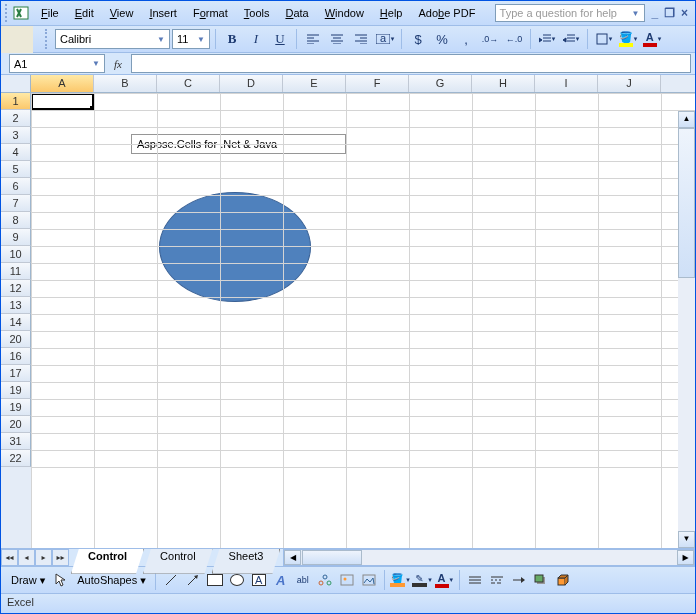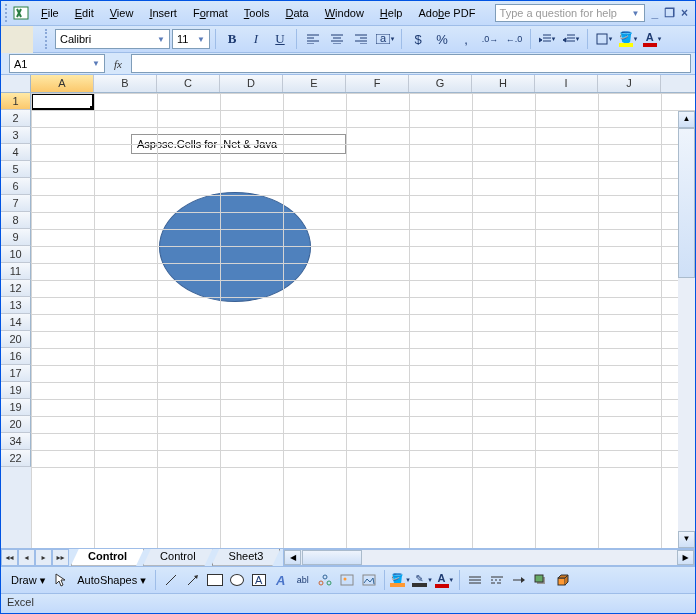--- a/index.html
+++ b/index.html
@@ -53,21 +53,21 @@
 .gridline-h { position:absolute; left:0; right:0; height:1px; background:#d4d4d4;}
 .gridline-v { position:absolute; top:0; bottom:0; width:1px; background:#d4d4d4;}
 .selcell { position:absolute; left:0; top:0; width:63px; height:17px; border:2px solid #000; pointer-events:none;}
 .selcell::after { content:""; position:absolute; right:-3px; bottom:-3px; width:5px; height:5px; background:#000;}
 .textbox { position:absolute; left:100px; top:41px; width:215px; height:20px; border:1px solid #969696; background:#fff; padding:2px 5px; font-size:11px; line-height:15px; color:#000;}
 .oval { position:absolute; left:128px; top:99px; width:152px; height:110px; background:#4f81bd; border:1px solid #3a6195; border-radius:50%;}
 .tabstrip { height:18px; display:flex; align-items:center; background:#d6e7fb; border-top:1px solid #9ebde8;}
 .tab-nav { display:flex;}
 .tab-navbtn { width:17px; height:17px; display:flex; align-items:center; justify-content:center; border:1px solid #9ebde8; background:#e4ecf7; font-size:8px; color:#333;}
 .tabs { display:flex; height:18px; align-items:flex-start; margin-left:2px;}
-.tab { height:17px; padding:1px 12px 0 12px; background:#e4ecf7; border:1px solid #888; border-top:none; position:relative; margin-right:-1px; cursor:default; clip-path:polygon(8px 0,100% 0,calc(100% - 8px) 100%,0 100%); padding-left:16px; padding-right:16px;}
+.tab { height:25px; padding:1px 12px 0 12px; background:#e4ecf7; border:1px solid #888; border-top:none; position:relative; margin-right:-1px; cursor:default; clip-path:polygon(8px 0,100% 0,calc(100% - 8px) 100%,0 100%); padding-left:16px; padding-right:16px;}
 .tab.active { background:#fff; font-weight:bold;}
 .hscroll { flex:1; height:17px; background:#e4ecf7; border:1px solid #9ebde8; margin:0 0 0 4px; display:flex;}
 .hscroll .arrow { width:17px; background:linear-gradient(to bottom,#eef4fc,#cfe0f7); border:1px solid #abc; text-align:center; font-size:8px; line-height:14px;}
 .hscroll .thumb { width:60px; background:linear-gradient(to bottom,#eef4fc,#cfe0f7); border:1px solid #abc; margin-left:1px;}
 .hscroll .track { flex:1; background:#e9eef7; }
 .vscroll { position:absolute; right:0; top:18px; bottom:0; width:17px; background:#e9eef7; display:flex; flex-direction:column;}
 .vscroll .arrow { height:17px; background:linear-gradient(to bottom,#eef4fc,#cfe0f7); border:1px solid #abc; text-align:center; font-size:8px; line-height:14px;}
 .vscroll .thumb { height:150px; background:linear-gradient(to bottom,#eef4fc,#cfe0f7); border:1px solid #abc;}
 .vscroll .track { flex:1;}
 .drawbar { height:27px; background:linear-gradient(to bottom,#d6e7fb 0%,#c3dafb 100%); display:flex; align-items:center; padding:0 4px; gap:2px; border-top:1px solid #9ebde8;}
@@ -225,21 +225,21 @@
           <div class="rowh">11</div>
           <div class="rowh">12</div>
           <div class="rowh">13</div>
           <div class="rowh">14</div>
           <div class="rowh">20</div>
           <div class="rowh">16</div>
           <div class="rowh">17</div>
           <div class="rowh">19</div>
           <div class="rowh">19</div>
           <div class="rowh">20</div>
-          <div class="rowh">34</div>
+          <div class="rowh">31</div>
           <div class="rowh">22</div>
         </div>
       <div class="cells" id="cells">
         <div class="selcell"></div>
         <div class="textbox">Aspose.Cells for .Net  &amp; Java</div>
         <div class="oval"></div>
       <div class="gridline-h" style="top: 0px;"></div>
           <div class="gridline-h" style="top: 17px;"></div>
           <div class="gridline-h" style="top: 34px;"></div>
           <div class="gridline-h" style="top: 51px;"></div>

